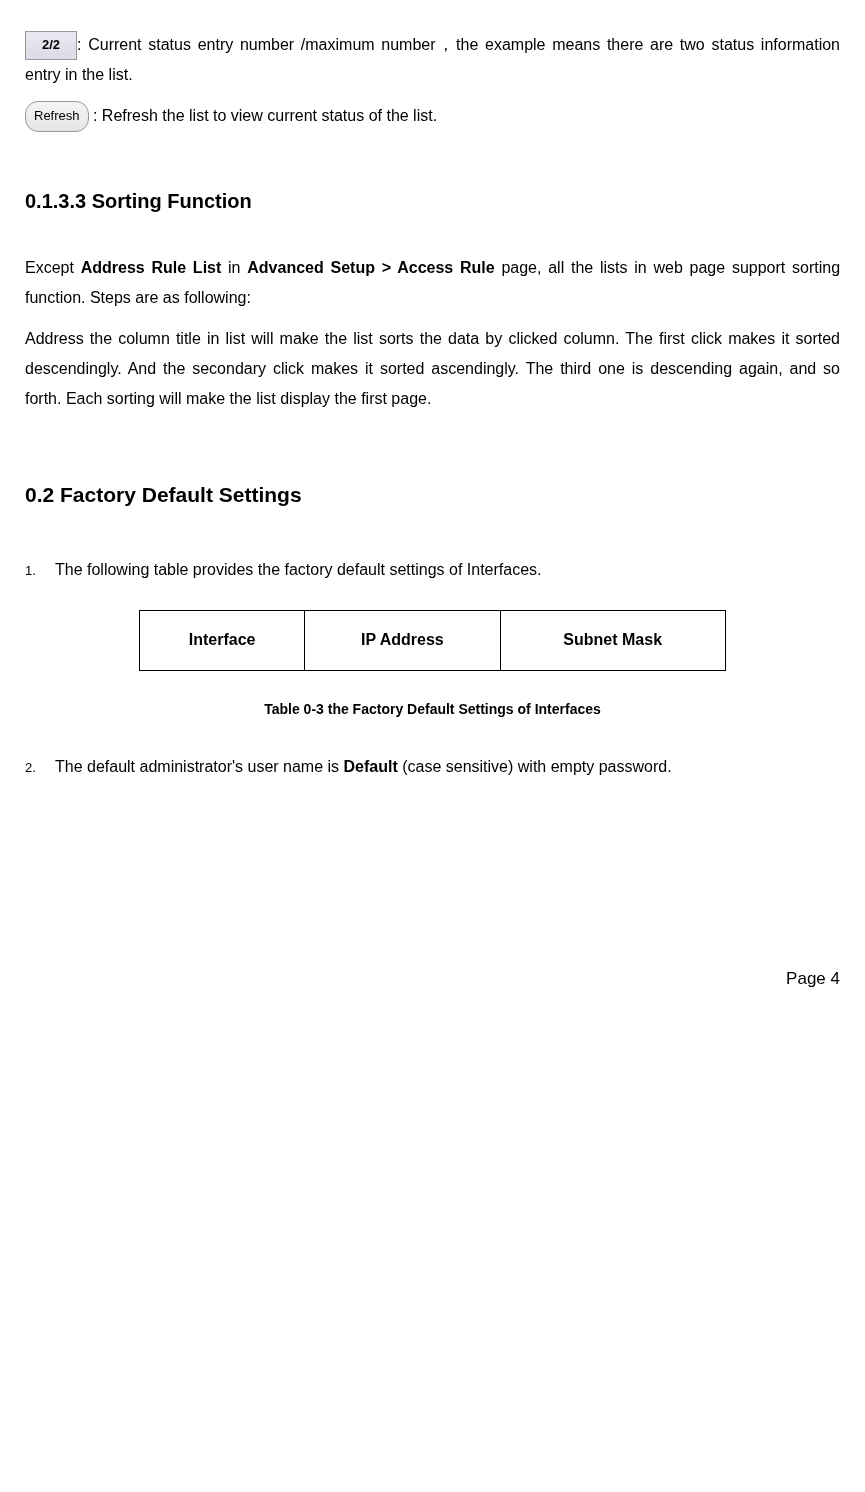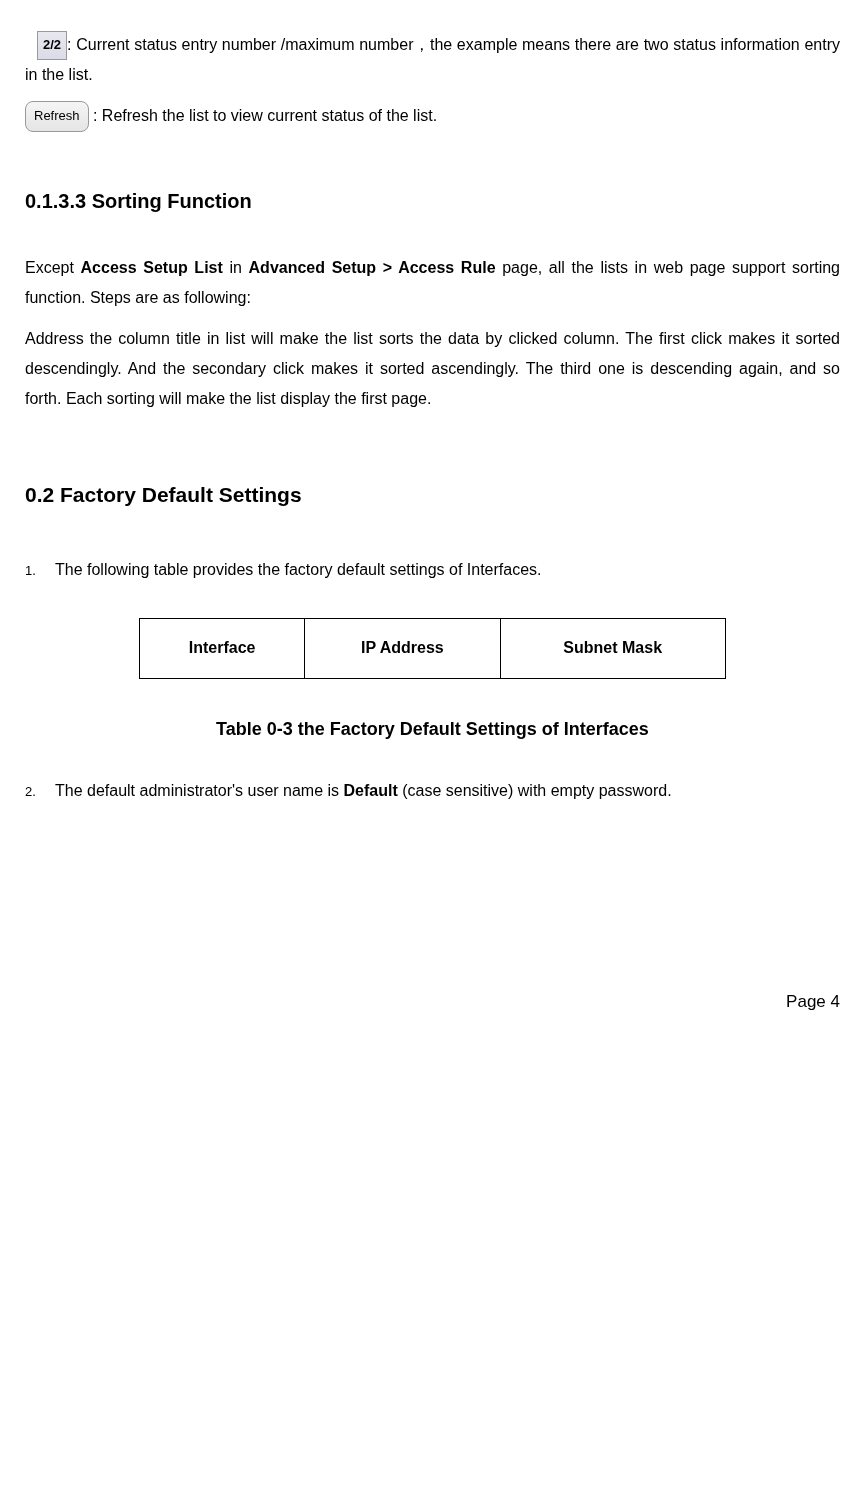--- a/index.html
+++ b/index.html
@@ -8,31 +8,30 @@
       margin: 0 auto;
       padding: 20px 25px;
       color: #000;
       line-height: 1.9;
       font-size: 16px;
     }
     .icon-22 {
       display: inline-block;
       background: linear-gradient(#e8e8f0, #dcdce8);
       border: 1px solid #999;
-      padding: 1px 5px;
+      padding: 1px 16px;
       font-size: 13px;
       font-weight: bold;
       vertical-align: middle;
-      margin-left: 12px;
     }
     .icon-refresh {
       display: inline-block;
       background: linear-gradient(#f5f5f5, #e5e5e5);
       border: 1px solid #999;
-      border-radius: 8px;
+      border-radius: 13px;
       padding: 2px 8px;
       font-size: 13px;
       vertical-align: middle;
     }
     .para {
       text-align: justify;
       margin: 10px 0;
     }
     .section-h3 {
       font-size: 20px;
@@ -44,36 +43,36 @@
       font-size: 21px;
       font-weight: bold;
       margin-top: 60px;
       margin-bottom: 40px;
     }
     .bold {
       font-weight: bold;
     }
     table.def-table {
       border-collapse: collapse;
-      margin: 33px auto;
+      margin: 25px auto;
       width: 72%;
       padding-left: 48px;
     }
     table.def-table th, table.def-table td {
       border: 1px solid #000;
       padding: 14px 10px;
       text-align: center;
     }
     table.def-table th {
       font-weight: bold;
     }
     .table-caption {
       text-align: center;
       font-weight: bold;
-      font-size: 18px;
+      font-size: 14px;
       margin-top: 10px;
       margin-bottom: 30px;
     }
     .page-number {
       text-align: right;
       font-size: 17px;
       margin-top: 180px;
     }
     .list-wrap {
       display: flex;
@@ -97,21 +96,21 @@
   <span class="icon-22">2/2</span><span>: Current status entry number /maximum number，the example means there are two status information entry in the list.</span>
 </div>
 
 <div class="para">
   <span class="icon-refresh">Refresh</span><span> :   Refresh the list to view current status of the list.</span>
 </div>
 
 <div class="section-h3">0.1.3.3  Sorting Function</div>
 
 <div class="para">
-  <span>Except </span><span class="bold">Access Setup List</span><span> in </span><span class="bold">Advanced Setup &gt; Access Rule</span><span> page, all the lists in web page support sorting function. Steps are as following:</span>
+  <span>Except </span><span class="bold">Address Rule List</span><span> in </span><span class="bold">Advanced Setup &gt; Access Rule</span><span> page, all the lists in web page support sorting function. Steps are as following:</span>
 </div>
 
 <div class="para">Address the column title in list will make the list sorts the data by clicked column. The first click makes it sorted descendingly. And the secondary click makes it sorted ascendingly. The third one is descending again, and so forth. Each sorting will make the list display the first page.</div>
 
 <div class="section-h2">0.2    Factory Default Settings</div>
 
 <div class="list-wrap">
   <div class="list-num">1.</div>
   <div class="list-content">The following table provides the factory default settings of Interfaces.</div>
 </div>

